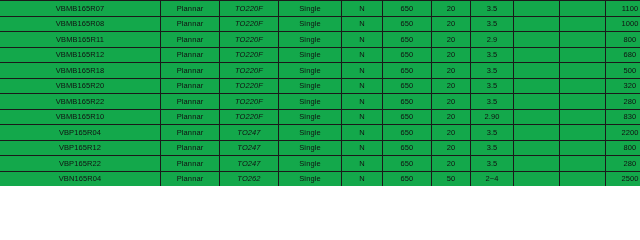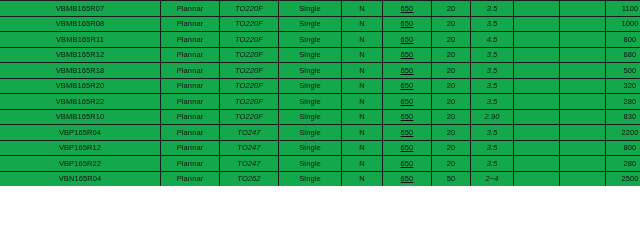--- a/index.html
+++ b/index.html
@@ -52,23 +52,23 @@
   table.spec-table td.vsep {
     border-right: 1px solid #1a1a1a;
   }
 
   
   .c-part   { width: 160px; }
   .c-tech   { width: 58px; }
   .c-pkg    { width: 58px; font-style: italic; }
   .c-chan   { width: 62px; }
   .c-type   { width: 40px; }
-  .c-vds    { width: 48px; text-decoration: underline; }
+  .c-vds    { width: 48px; }
   .c-a      { width: 38px; }
-  .c-b      { width: 42px; font-style: italic; }
+  .c-b      { width: 42px; }
   .c-e1     { width: 45px; }
   .c-e2     { width: 45px; }
   .c-rds    { width: 48px; }
   td.light-part {
     background: #e9f1e7;
     color: #1c1c1c;
     font-size: 8px;
     letter-spacing: 0.15px;
   }
 </style>
@@ -105,21 +105,21 @@
           <td class="c-rds vsep">1000</td>
         </tr>
         <tr>
           <td class="c-part light-part vsep">VBMB165R11</td>
           <td class="c-tech vsep">Plannar</td>
           <td class="c-pkg vsep">TO220F</td>
           <td class="c-chan vsep">Single</td>
           <td class="c-type vsep">N</td>
           <td class="c-vds vsep">650</td>
           <td class="c-a vsep">20</td>
-          <td class="c-b vsep">4.5</td>
+          <td class="c-b vsep">2.9</td>
           <td class="c-e1 vsep"></td>
           <td class="c-e2 vsep"></td>
           <td class="c-rds vsep">800</td>
         </tr>
         <tr>
           <td class="c-part light-part vsep">VBMB165R12</td>
           <td class="c-tech vsep">Plannar</td>
           <td class="c-pkg vsep">TO220F</td>
           <td class="c-chan vsep">Single</td>
           <td class="c-type vsep">N</td>

